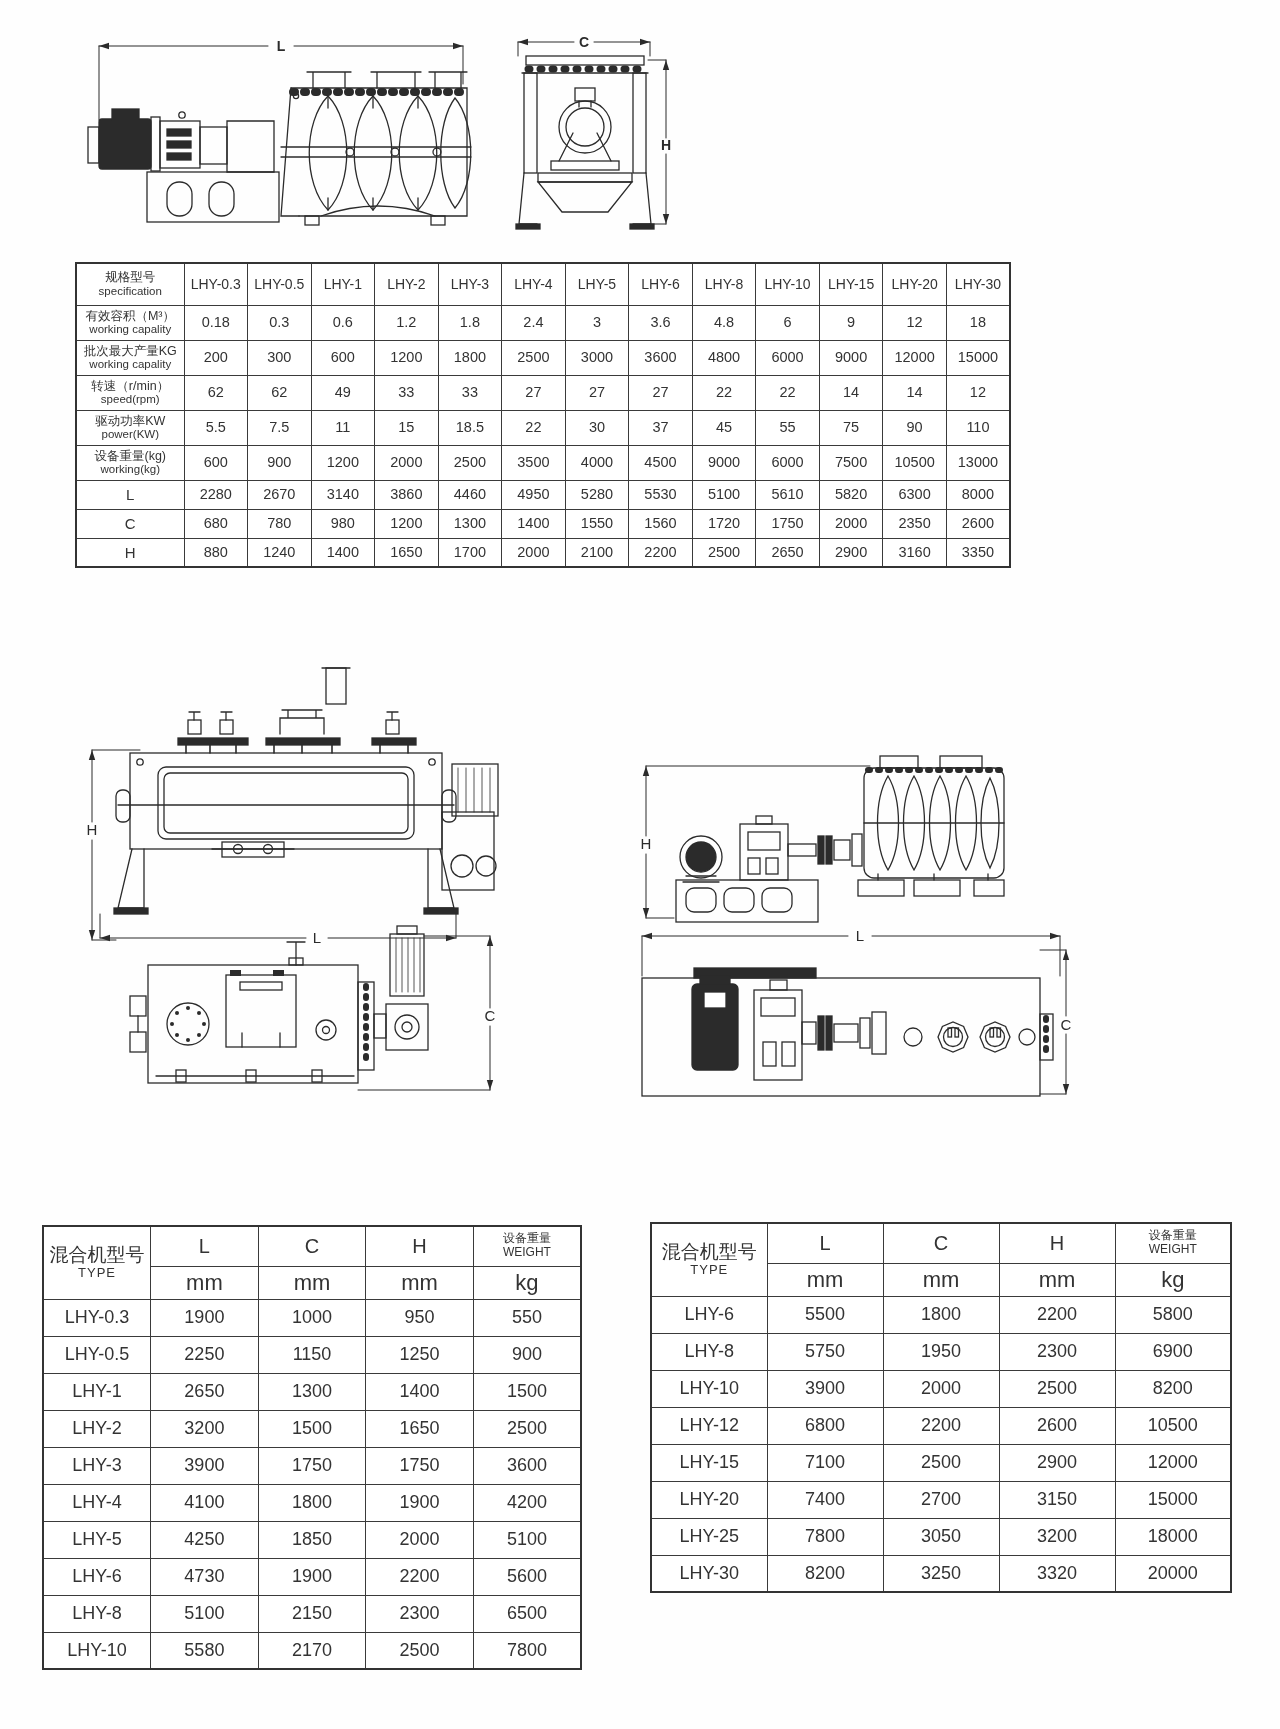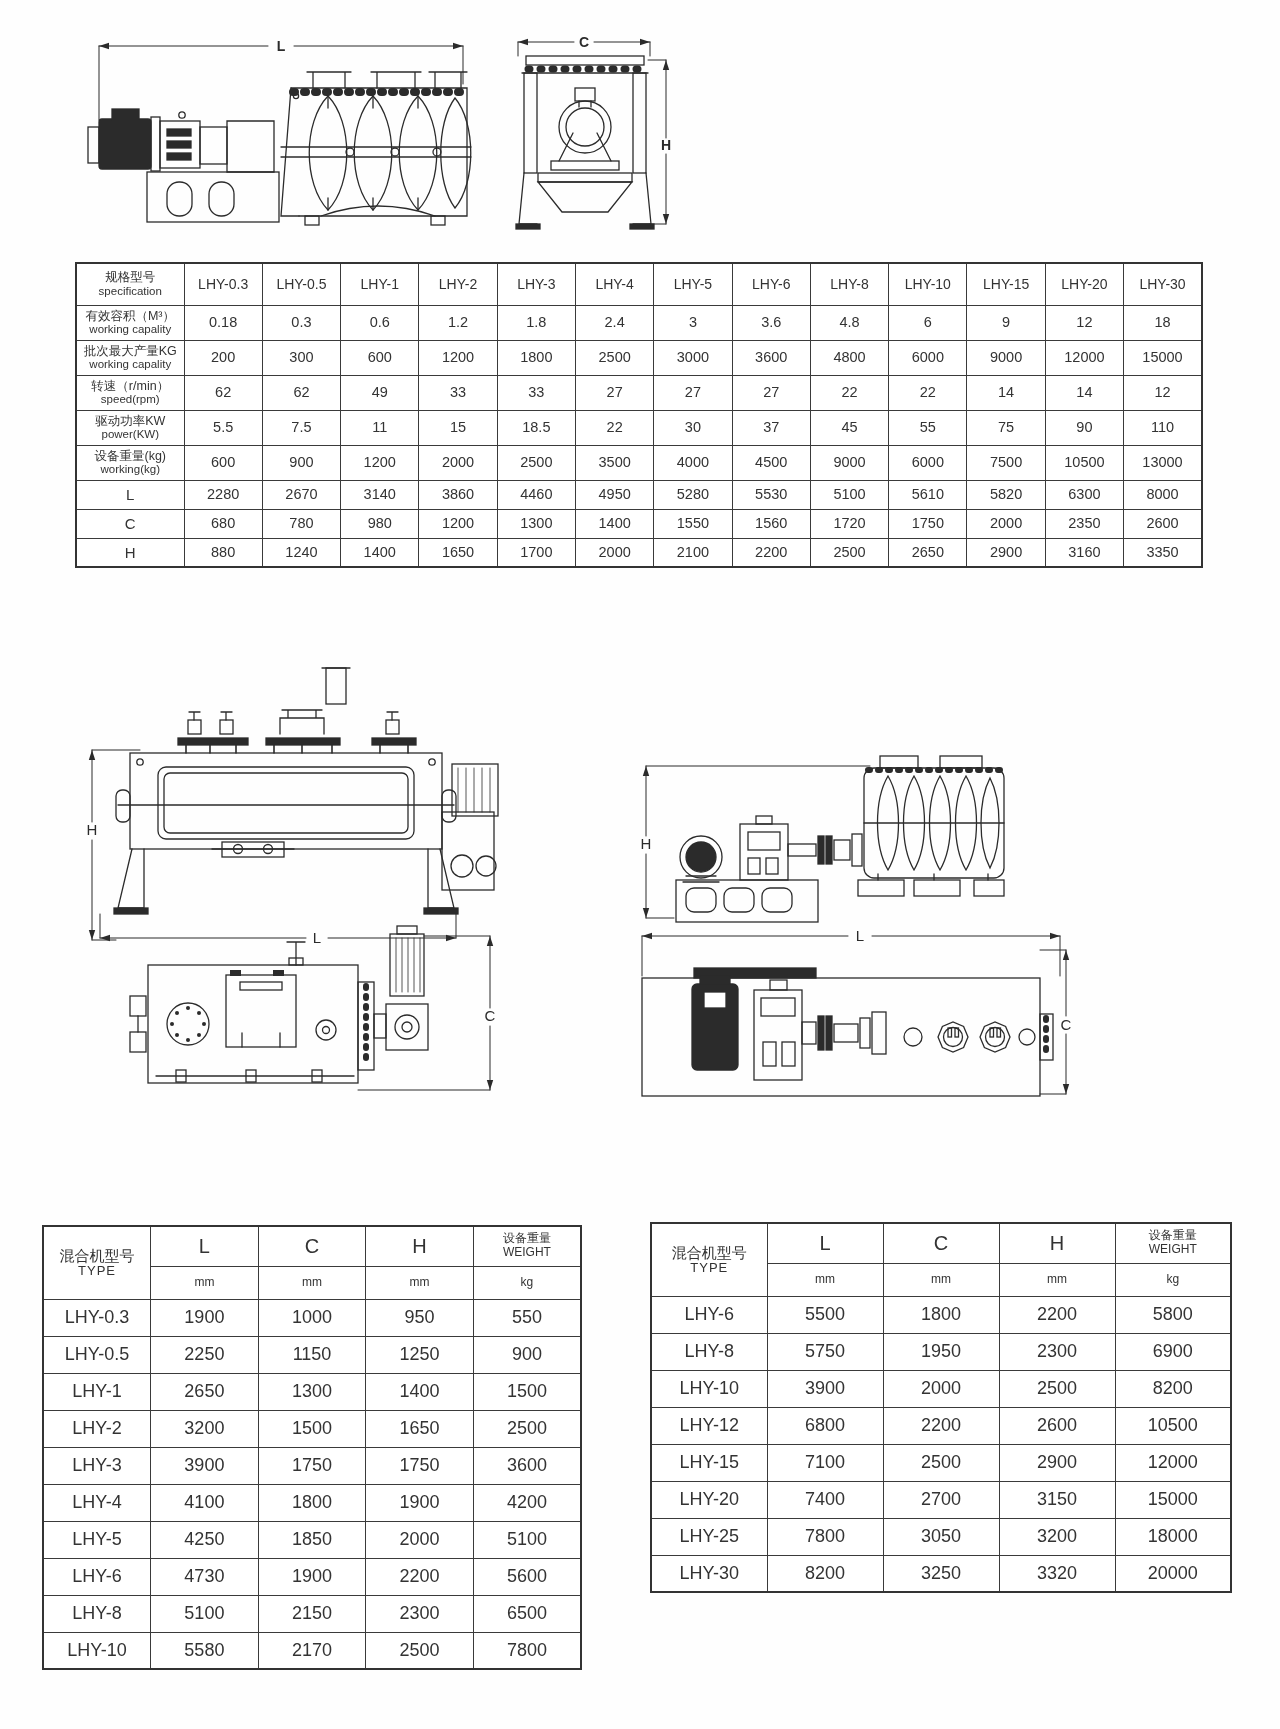--- a/index.html
+++ b/index.html
@@ -8,42 +8,42 @@
   .canvas{position:relative;width:1280px;height:1729px;background:#fefefe;overflow:hidden}
   .abs{position:absolute}
   svg{display:block;overflow:visible}
   svg .ln{stroke:#2b2b2b;fill:none;stroke-width:1.3;stroke-linecap:round}
   svg text{font-family:"Liberation Sans","DejaVu Sans",sans-serif;fill:#2b2b2b}
 
   table{border-collapse:collapse;background:#fff;table-layout:fixed}
   th,td{border:1.4px solid #3a3a3a;text-align:center;vertical-align:middle;
         font-weight:normal;padding:0;line-height:1.15;color:#333;overflow:hidden}
 
-  .spec{position:absolute;left:75px;top:262px;width:1128px;border:2px solid #333}
+  .spec{position:absolute;left:75px;top:262px;width:936px;border:2px solid #333}
   .spec .lbl{width:108px}
   .spec tr.hd{height:42px}
   .spec tr.r2{height:35px}
   .spec tr.r1{height:29px}
   .spec .zh{font-size:12.5px}
   .spec .en{font-size:11.5px}
   .spec .mdl{font-size:14px}
   .spec .val{font-size:14.5px}
   .spec .dim{font-size:15px}
 
   .dimtab{position:absolute;border:2px solid #333}
   #dimL{left:42px;top:1225px;width:540px}
   #dimR{left:650px;top:1222px;width:582px}
   .dimtab tr.h1{height:40px}
   .dimtab tr.h2{height:33px}
   .dimtab tr.dr{height:37px}
   .dimtab .letter{font-size:20px}
-  .dimtab .unit{font-size:12px}
+  .dimtab .unit{font-size:22px}
   .dimtab .model{font-size:18px}
   .dimtab .val{font-size:18px}
-  .dimtab .type .zh{font-size:15px}
+  .dimtab .type .zh{font-size:19px}
   .dimtab .type .en{font-size:13px;letter-spacing:1px}
   .dimtab .wt .zh{font-size:12px}
   .dimtab .wt .en{font-size:12px}
 </style>
 </head>
 <body>
 
 <div class="canvas">
 
   <svg class="abs" style="left:85px;top:26px" width="390" height="205" viewBox="0 0 390 205">

